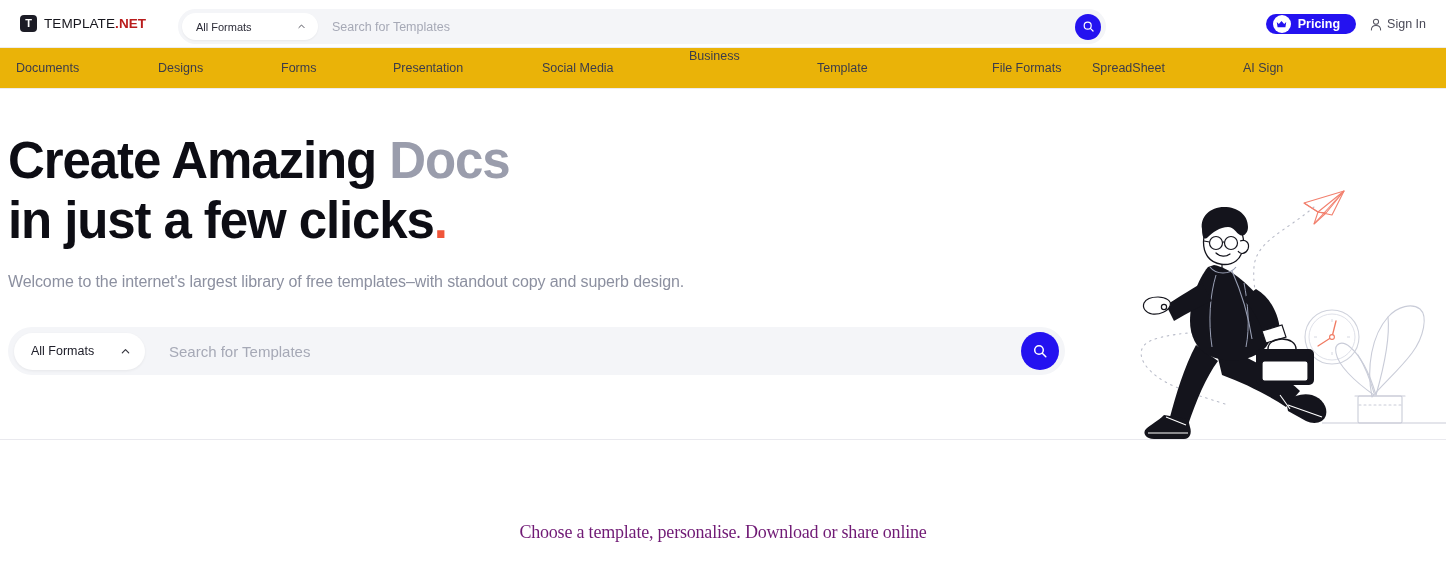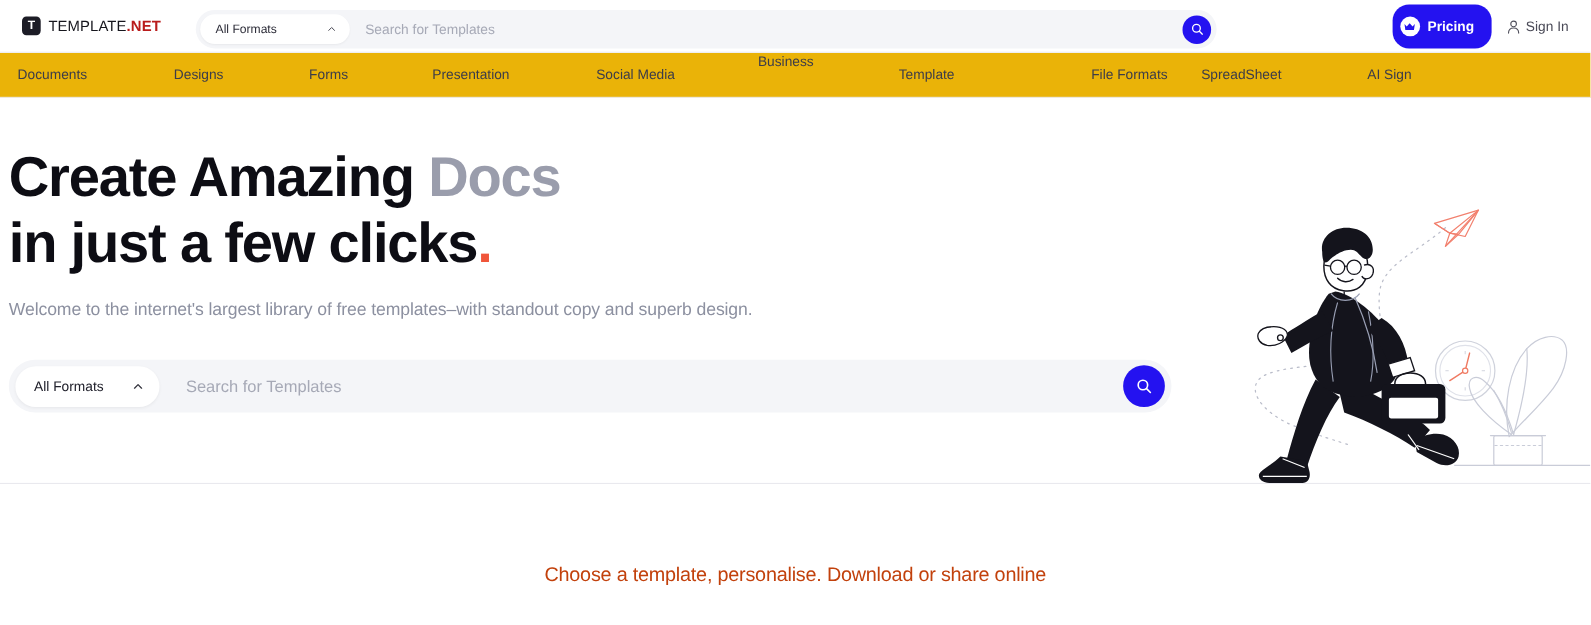--- a/index.html
+++ b/index.html
@@ -61,21 +61,21 @@
     background:#2412f0; border:0; cursor:pointer;
     margin-right:5px;
     display:flex;align-items:center;justify-content:center;
   }
 
   .topright{
     position:absolute; right:20px; top:0; height:48px;
     display:flex; align-items:center; gap:14px;
   }
   .pricing-btn{
-    height:40px; padding:0 16px 0 7px;
+    height:20px; padding:0 16px 0 7px;
     background:#2412f0; border:0; border-radius:15px;
     color:#fff; font-family:inherit; font-size:12.5px; font-weight:bold;
     display:flex; align-items:center; gap:7px; cursor:pointer;
   }
   .crown-wrap{
     width:18px;height:18px;border-radius:50%;background:#fff;
     display:flex;align-items:center;justify-content:center;
   }
   .signin{
     display:flex;align-items:center;gap:5px;
@@ -151,22 +151,22 @@
     pointer-events:none;
   }
 
   
   .section{ padding-top:52px; text-align:center; background:#fff; }
   .sec-title{
     font-size:29px; font-weight:bold; color:#0d0d14;
     letter-spacing:-.6px;
   }
   .sec-sub{
-    margin-top:20px;
-    font-size:18px; color:#c2410c; letter-spacing:-.2px;
+    margin-top:30px;
+    font-size:18px; color:#701a75; letter-spacing:-.2px;font-family:Liberation Serif, serif;
   }
 </style>
 </head>
 <body>
 
 <div class="topbar">
 
   <div class="logo">
     <span class="logo-mark">T</span>
     <span class="logo-text">

